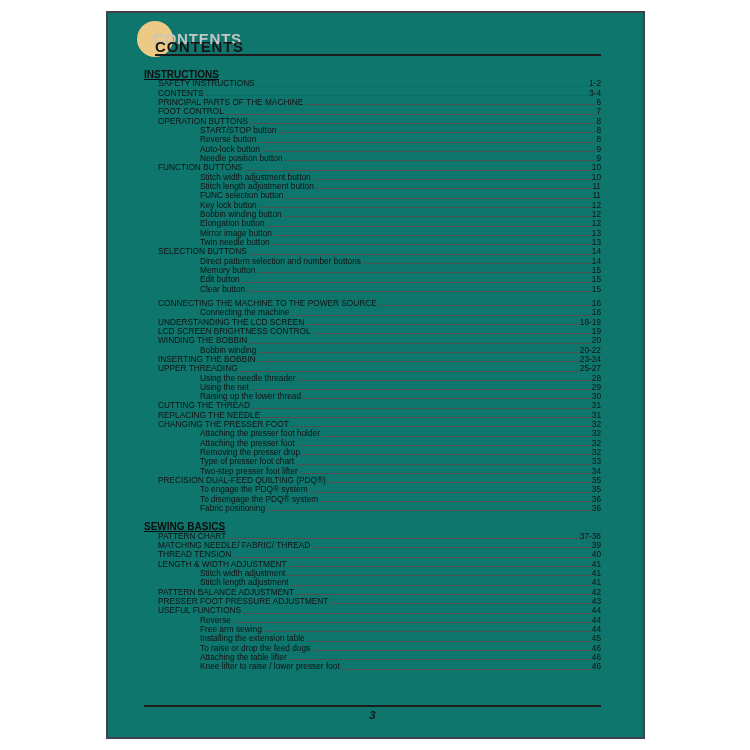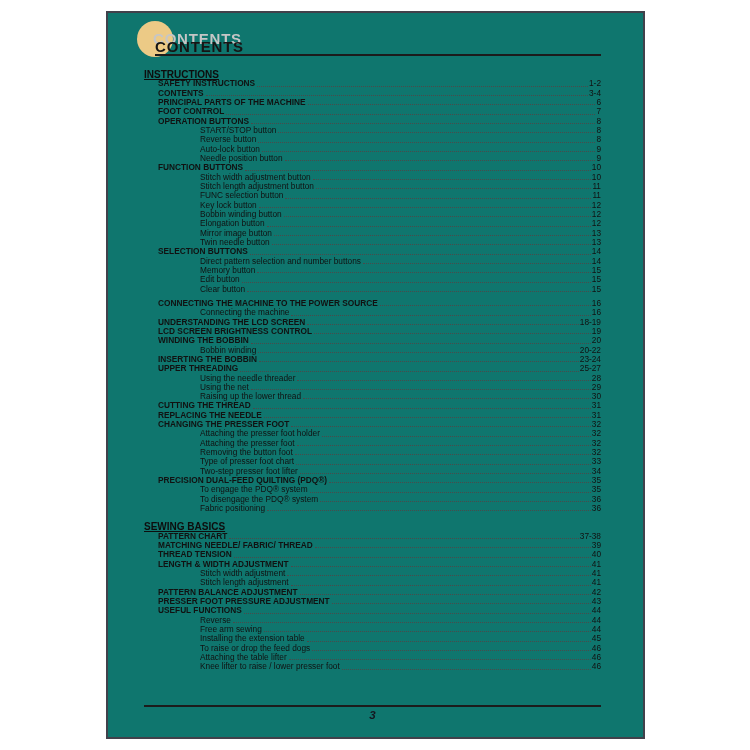--- a/index.html
+++ b/index.html
@@ -89,21 +89,21 @@
   .row {
     display: flex;
     height: 9.33px;
     line-height: 9.33px;
     white-space: nowrap;
   }
   .row .label {
     font-size: 8.3px;
     flex: 0 0 auto;
   }
-  .row.level-1 .label { font-weight: bold; padding-left: 14px; }
+  .row.level-1 .label { font-weight: normal; padding-left: 14px; }
   .row.level-2 .label { font-weight: normal; padding-left: 56px; }
   .row .dots {
     flex: 1 1 auto;
     border-bottom: 1px dotted #4a4a4a;
     margin: 0 1px 2px 2px;
     min-width: 6px;
   }
   .row .pg {
     flex: 0 0 auto;
     font-size: 8.3px;
@@ -335,21 +335,21 @@
           <span class="label">Attaching the presser foot holder</span>
           <span class="dots"></span>
           <span class="pg">32</span>
         </div>
         <div class="row level-2">
           <span class="label">Attaching the presser foot</span>
           <span class="dots"></span>
           <span class="pg">32</span>
         </div>
         <div class="row level-2">
-          <span class="label">Removing the button foot</span>
+          <span class="label">Removing the presser drop</span>
           <span class="dots"></span>
           <span class="pg">32</span>
         </div>
         <div class="row level-2">
           <span class="label">Type of presser foot chart</span>
           <span class="dots"></span>
           <span class="pg">33</span>
         </div>
         <div class="row level-2">
           <span class="label">Two-step presser foot lifter</span>

